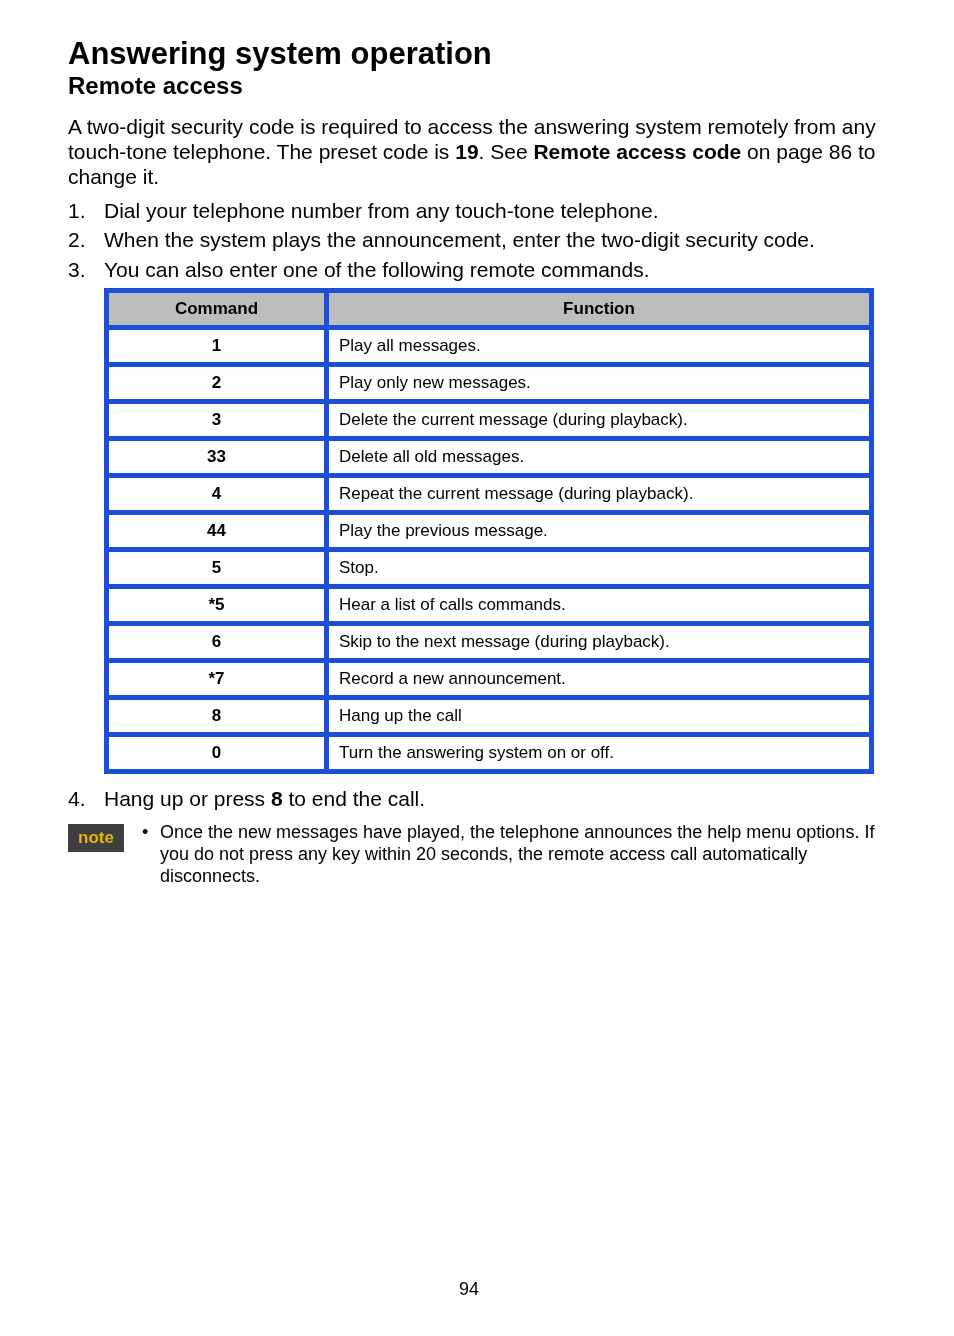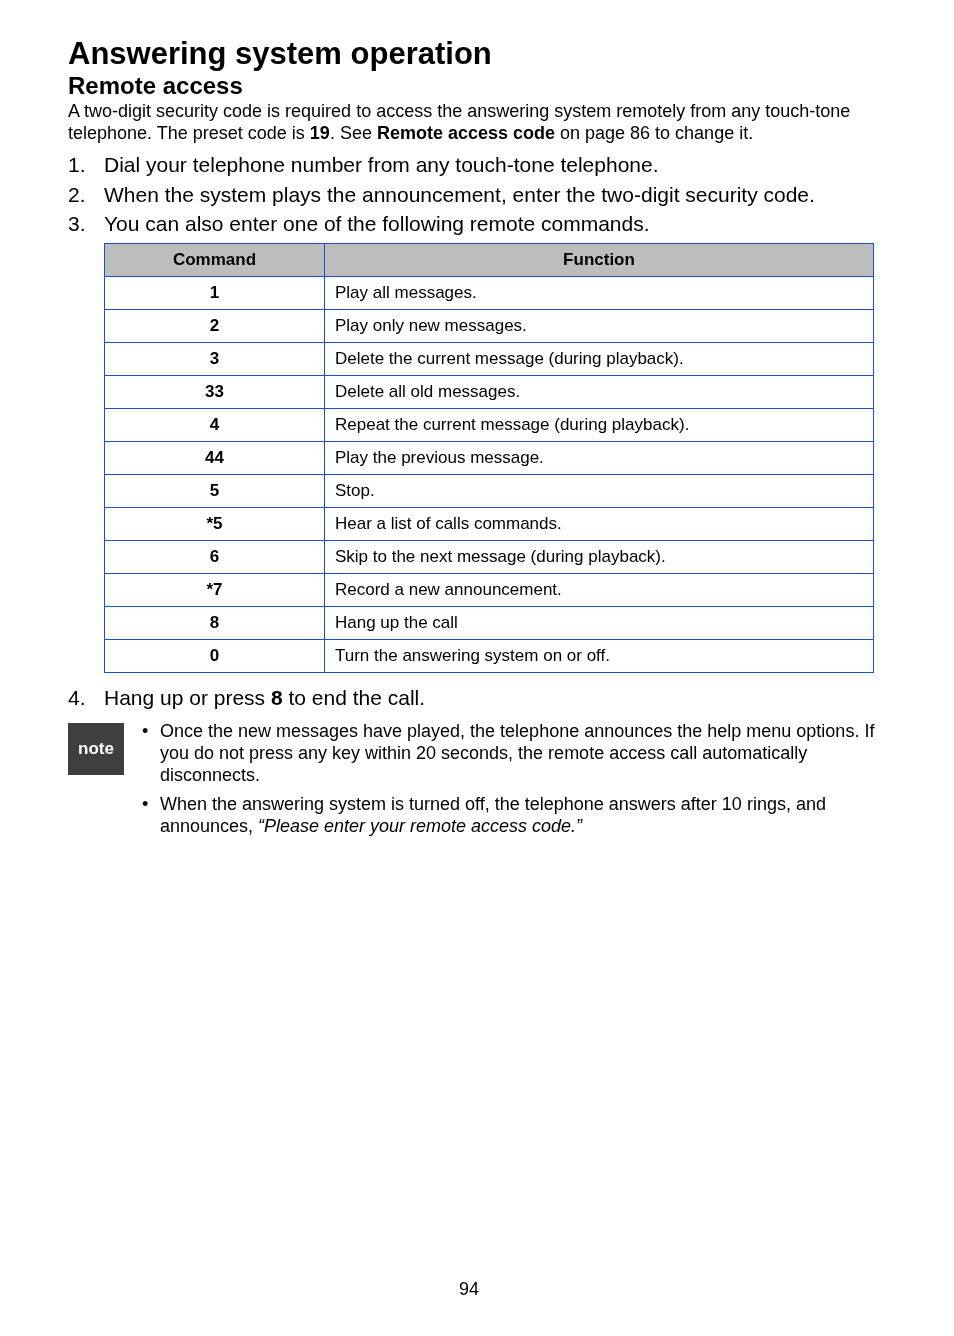--- a/index.html
+++ b/index.html
@@ -13,24 +13,24 @@
       position: relative;
     }
     .h1 {
       font-size: 31px;
       font-weight: bold;
       margin-bottom: 0;
     }
     .h2 {
       font-size: 24px;
       font-weight: bold;
-      margin-bottom: 1px;
+      margin-bottom: 14px;
     }
     .body-text {
-      font-size: 18px;
+      font-size: 21px;
       line-height: 1.2;
       margin-bottom: 8px;
     }
     .bold { font-weight: bold; }
     .ordered {
       list-style: none;
       margin-bottom: 6px;
     }
     .ordered li {
       font-size: 21px;
@@ -44,21 +44,21 @@
       left: 0;
       top: 0;
     }
     table.commands {
       margin: 6px 0 12px 36px;
       border-collapse: collapse;
       width: 770px;
     }
     table.commands th,
     table.commands td {
-      border: 1px solid #1d4ed8;
+      border: 5px solid #1d4ed8;
       font-size: 17px;
       padding: 6px 10px;
       text-align: left;
       vertical-align: middle;
     }
     table.commands th {
       background: #bdbdbd;
       font-weight: bold;
       text-align: center;
     }
@@ -68,24 +68,24 @@
       width: 220px;
     }
     .note-row {
       display: flex;
       align-items: flex-start;
       gap: 14px;
       margin-top: 10px;
     }
     .note-badge {
       background: #3f3f3f;
-      color: #ffffff;
+      color: #eab308;
       font-weight: bold;
       font-size: 17px;
-      padding: 16px 10px;
+      padding: 4px 10px;
       flex: 0 0 auto;
       margin-top: 2px;
     }
     .note-list {
       list-style: none;
       flex: 1 1 auto;
     }
     .note-list li {
       font-size: 18px;
       line-height: 1.22;
@@ -186,17 +186,16 @@
 </table>
 
 <ol class="ordered" start="4">
   <li><span class="num">4.</span><span>Hang up or press </span><span class="bold">8</span><span> to end the call.</span></li>
 </ol>
 
 <div class="note-row">
   <div class="note-badge">note</div>
   <ul class="note-list">
     <li>Once the new messages have played, the telephone announces the help menu options. If you do not press any key within 20 seconds, the remote access call automatically disconnects.</li>
-    <li><span>When the answering system is turned off, the telephone answers after 10 rings, and announces, </span><span class="italic">“Please enter your remote access code.”</span></li>
   </ul>
 </div>
 
 <div class="page-num">94</div>
 
 </body></html>

